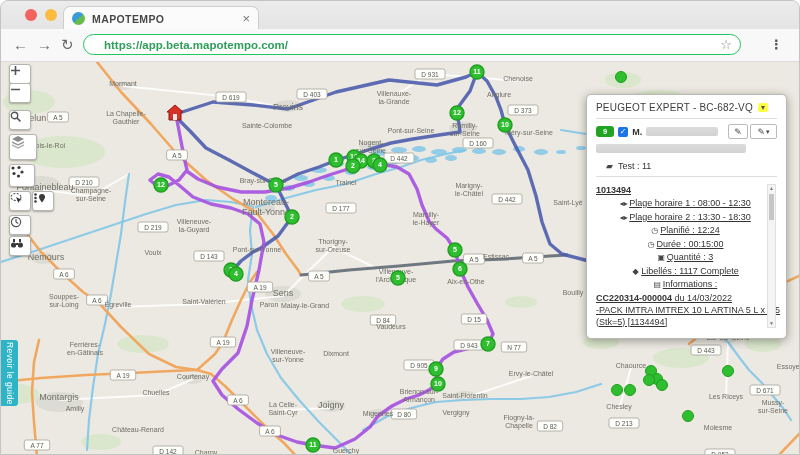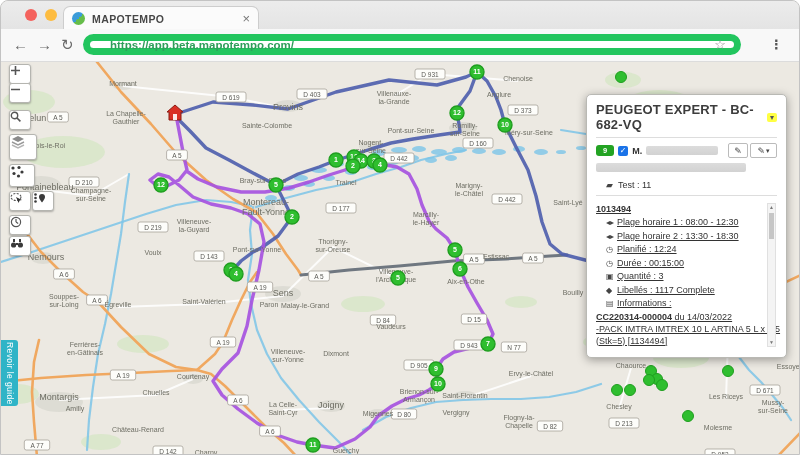--- a/index.html
+++ b/index.html
@@ -12,55 +12,55 @@
   .tl.red{left:24px;background:#f4625d;}
   .tl.yellow{left:44px;background:#fdbc40;}
   .tl.green{left:64px;background:#35c649;}
   .tab{position:absolute;left:62px;top:5px;width:196px;height:24px;background:#fbfbfb;
     border:1px solid #cdcdcd;border-bottom:none;border-radius:7px 7px 0 0;display:flex;align-items:center;padding:0 8px;box-sizing:border-box;}
   .favicon{width:13px;height:13px;border-radius:50%;background:linear-gradient(135deg,#3a9bd8 50%,#66bd4a 50%);margin-right:7px;flex:none;}
   .tab-title{font-size:10.5px;font-weight:bold;color:#474747;letter-spacing:.4px;flex:1;white-space:nowrap;overflow:hidden;}
   .tab-close{font-size:13px;color:#777;margin-left:4px;cursor:pointer;line-height:1;}
   .toolbar{position:absolute;top:28px;left:0;right:0;height:32px;background:#f8f8f8;border-bottom:1px solid #dcdcdc;}
   .navic{position:absolute;top:7px;font-size:15px;color:#6b6b6b;cursor:pointer;line-height:18px;}
-  .urlpill{position:absolute;left:82px;right:58px;top:5px;height:21px;background:#fff;border:7px solid #22c55e;border-radius:11px;display:flex;align-items:center;box-sizing:border-box;padding:0 8px 0 20px;}
+  .urlpill{position:absolute;left:82px;right:58px;top:5px;height:21px;background:#fff;border:1px solid #22c55e;border-radius:11px;display:flex;align-items:center;box-sizing:border-box;padding:0 8px 0 20px;}
   .url{font-size:11.5px;font-weight:bold;color:#2f9e5b;flex:1;white-space:nowrap;overflow:hidden;}
   .star{font-size:13px;color:#8a8a8a;cursor:pointer;}
   .kebab{position:absolute;right:16px;top:8px;font-size:13px;color:#555;font-weight:bold;cursor:pointer;}
   
   .map{position:absolute;top:61px;left:0;right:0;bottom:0;background:#0ea5e9;overflow:hidden;}
   .map svg{position:absolute;top:0;left:0;}
   .map-btn{position:absolute;background:#fff;border:1px solid #b5b5b0;border-radius:3px;width:22px;height:20px;
     display:flex;align-items:center;justify-content:center;color:#444;box-shadow:0 1px 2px rgba(0,0,0,.28);cursor:pointer;box-sizing:border-box;}
   .ribbon{position:absolute;left:0;top:278px;width:17px;height:66px;background:#2fb4c7;color:#fff;
     border-radius:0 3px 3px 0;font-size:8.5px;writing-mode:vertical-rl;text-align:center;letter-spacing:.4px;
     display:flex;align-items:center;justify-content:center;cursor:pointer;}
   
   .popup{position:absolute;left:585px;top:32px;width:201px;background:#fff;border:1px solid #b9b9b4;border-radius:5px;
     box-shadow:0 2px 10px rgba(0,0,0,.35);padding:7px 9px 8px 9px;box-sizing:border-box;font-size:9px;color:#333;}
   .pp-title-row{display:flex;align-items:center;}
-  .pp-title{font-size:13px;font-weight:bold;color:#3d3d3d;letter-spacing:.2px;}
+  .pp-title{font-size:10px;font-weight:normal;color:#3d3d3d;letter-spacing:.2px;}
   .pp-caret{background:#ffff43;color:#555;font-size:8px;padding:0 3px;margin-left:5px;border-radius:2px;cursor:pointer;}
   .pp-hr{border:none;border-top:1px solid #ddd;margin:5px 0;}
   .pp-stop-row{display:flex;align-items:center;gap:4px;}
   .pp-badge{background:#23a323;color:#fff;font-size:7.5px;font-weight:bold;padding:1px 7px;border-radius:3px;}
   .pp-check{width:10px;height:10px;background:#1a73e8;border-radius:2px;color:#fff;font-size:8px;line-height:10px;text-align:center;cursor:pointer;flex:none;}
   .pp-name{font-weight:bold;}
   .blur{background:linear-gradient(#dcdcdc,#d2d2d2);border-radius:2px;height:9px;}
   .blur1{flex:1;margin-right:6px;}
   .blur2{width:150px;margin-top:5px;}
   .pp-btn{width:20px;height:15px;border:1px solid #bbb;border-radius:2px;background:#fff;font-size:9px;color:#444;
     display:flex;align-items:center;justify-content:center;cursor:pointer;box-sizing:border-box;}
   .pp-btn.wide{width:27px;gap:1px;}
   .pp-btn-group{display:flex;gap:2px;margin-left:auto;}
   .pp-test{margin:8px 0 2px 10px;color:#333;}
   .pp-test .ic{margin-right:5px;color:#444;}
   .pp-scroll{position:relative;padding:3px 14px 2px 0;text-decoration:underline;}
   .pp-ref{font-weight:bold;margin-bottom:2px;}
-  .d-line{padding-left:10px;line-height:12.5px;white-space:nowrap;}
+  .d-line{padding-left:10px;line-height:12.5px;white-space:nowrap;text-align:center;}
   .d-line .ic{display:inline-block;width:11px;color:#444;font-size:8px;}
   .pp-order{line-height:12px;white-space:nowrap;}
   .sb{position:absolute;right:1px;top:2px;bottom:2px;width:9px;background:#f4f4f4;border:1px solid #e0e0e0;box-sizing:border-box;}
   .sb .ar{position:absolute;left:0;right:0;font-size:5px;color:#777;text-align:center;line-height:7px;cursor:pointer;}
   .sb .thumb{position:absolute;left:1px;right:1px;top:9px;height:26px;background:#c6c6c6;cursor:pointer;}
 </style>
 </head>
 <body>
 
 <div class="window">

